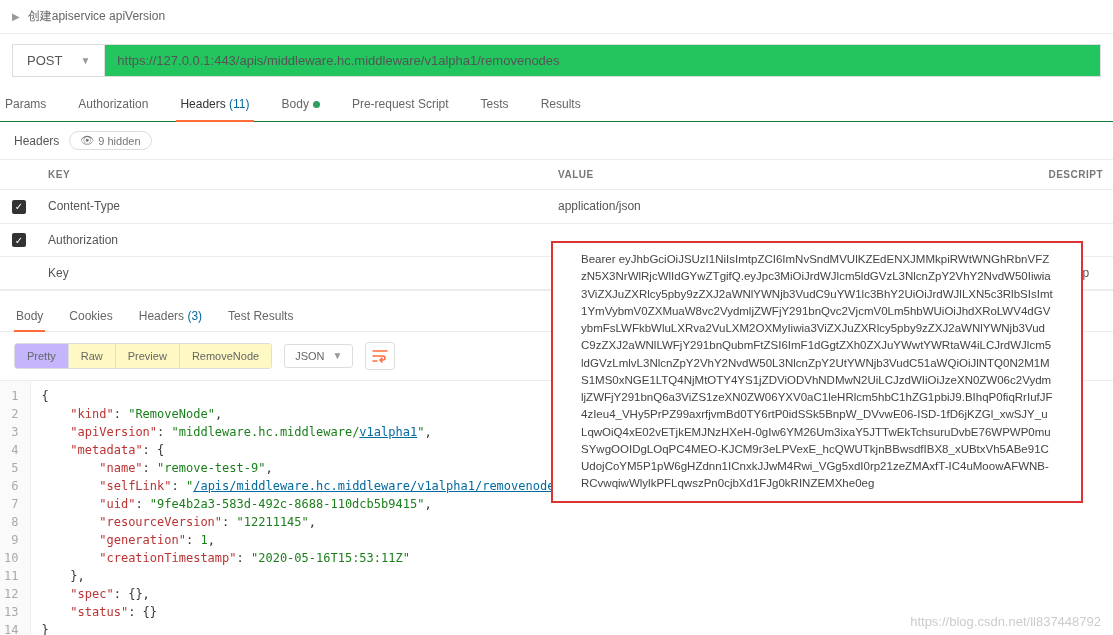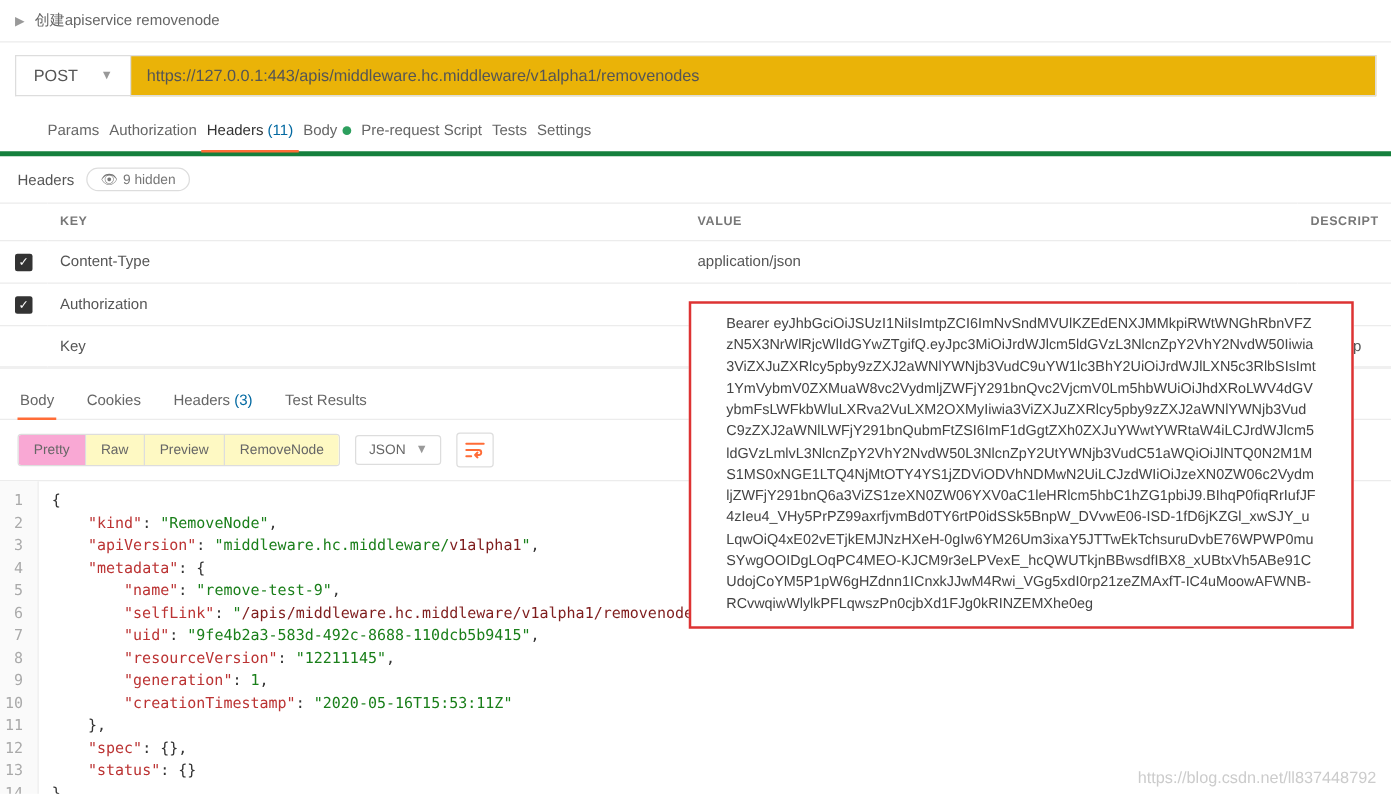--- a/index.html
+++ b/index.html
@@ -1,22 +1,22 @@
 <!DOCTYPE html>
 <html><head>
 <meta charset="utf-8">
 <style>
 * { box-sizing: border-box; margin: 0; padding: 0; }
 body { font-family: -apple-system, BlinkMacSystemFont, "Segoe UI", Arial, sans-serif; font-size: 12px; color: #333; background: #fff; width: 1113px; height: 635px; overflow: hidden; position: relative; }
 .top-bar { padding: 8px 12px; border-bottom: 1px solid #ececec; display: flex; align-items: center; gap: 8px; color: #666; }
 .caret { font-size: 10px; color: #999; }
 .req-row { padding: 10px 12px; display: flex; gap: 0; align-items: flex-start; }
 .method-box { border: 1px solid #ddd; border-right: none; padding: 8px 14px; display: flex; align-items: center; gap: 18px; color: #555; font-size: 13px; background: #fff; }
-.url-box { flex: 1; border: 1px solid #ddd; padding: 8px 12px; color: #555; font-size: 13px; background: #eab308; }
-.tabs { display: flex; padding: 0 34px; border-bottom: 4px solid #15803d; font-size: 12px; }
+.url-box { flex: 1; border: 1px solid #ddd; padding: 8px 12px; color: #555; font-size: 13px; background: #22c55e; }
+.tabs { display: flex; gap: 24px; padding: 0 1px; border-bottom: 1px solid #15803d; font-size: 12px; }
 .tab { padding: 10px 4px; color: #666; cursor: pointer; position: relative; }
 .tab.active { color: #333; }
 .tab.active::after { content: ""; position: absolute; left: 0; right: 0; bottom: -1px; height: 2px; background: #ff6c37; }
 .count { color: #0369a1; }
 .dot { display: inline-block; width: 7px; height: 7px; background: #2d9f5e; border-radius: 50%; margin-left: 4px; vertical-align: middle; }
 .headers-bar { display: flex; align-items: center; gap: 10px; padding: 9px 14px; color: #555; }
 .hidden-btn { border: 1px solid #ddd; border-radius: 10px; padding: 2px 10px; font-size: 11px; color: #777; display: flex; align-items: center; gap: 4px; background: #fff; }
 .eye { font-size: 11px; }
 .htable { width: 100%; border-collapse: collapse; font-size: 12px; padding-left: 40px; }
 .htable th { text-align: left; font-weight: 600; font-size: 10px; color: #777; letter-spacing: 0.5px; padding: 9px 10px; border-top: 1px solid #ececec; border-bottom: 1px solid #ececec; background: #fff; }
@@ -25,40 +25,40 @@
 .chk { width: 14px; height: 14px; background: #333; border-radius: 2px; display: inline-flex; align-items: center; justify-content: center; color: #fff; font-size: 10px; }
 .keycol { width: 510px; }
 .placeholder { color: #bbb; }
 .resp-tabs { display: flex; gap: 22px; padding: 10px 14px 0 14px; border-top: 1px solid #ececec; border-bottom: 1px solid #ececec; font-size: 12px; }
 .resp-tab { padding: 8px 2px; color: #666; cursor: pointer; position: relative; }
 .resp-tab.active::after { content: ""; position: absolute; left: 0; right: 0; bottom: -1px; height: 2px; background: #ff6c37; }
 .toolbar { display: flex; align-items: center; gap: 4px; padding: 10px 14px; border-bottom: 1px solid #ececec; }
 .tool-group { display: flex; border: 1px solid #ddd; border-radius: 3px; overflow: hidden; }
 .tool-btn { padding: 6px 12px; font-size: 11px; color: #666; background: #fef9c3; cursor: pointer; border-right: 1px solid #ddd; }
 .tool-btn:last-child { border-right: none; }
-.tool-btn.active { background: #f9a8d4; }
+.tool-btn.active { background: #c4b5fd; }
 .json-sel { display: flex; border: 1px solid #ddd; border-radius: 3px; padding: 5px 10px; font-size: 11px; color: #666; margin-left: 8px; gap: 8px; }
 .wrap-btn { width: 30px; height: 28px; border: 1px solid #ddd; border-radius: 3px; display: flex; align-items: center; justify-content: center; color: #ff6c37; margin-left: 8px; }
 .code-area { display: flex; font-family: Consolas, Monaco, monospace; font-size: 12px; line-height: 18px; }
 .gutter { background: #fafafa; color: #aaa; text-align: right; padding: 6px 8px 6px 0; border-right: 1px solid #eee; user-select: none; }
 .gutter div { padding: 0 4px; }
 .code { padding: 6px 10px; white-space: pre; color: #333; }
 .code .k { color: #b33; }
 .code .s { color: #1a7f1a; }
 .code .n { color: #1a7f1a; }
-.code .link { color: #7f1d1d; }
+.code .link { color: #0369a1; text-decoration: underline; }
 .overlay { position: absolute; border: 2px solid #d33; background: #fff; padding: 8px 28px; font-size: 11.5px; color: #444; line-height: 1.5; word-break: break-all; z-index: 50; }
 .watermark { position: absolute; right: 12px; bottom: 6px; color: #ccc; font-size: 13px; }
 </style>
 </head>
 <body>
 
 <div class="top-bar">
   <span class="caret">▶</span>
-  <span>创建apiservice removenode</span>
+  <span>创建apiservice apiVersion</span>
 </div>
 
 <div class="req-row">
   <div class="method-box">
     <span>POST</span>
     <span class="caret">▼</span>
   </div>
   <div class="url-box">https://127.0.0.1:443/apis/middleware.hc.middleware/v1alpha1/removenodes</div>
 </div>
 
@@ -67,21 +67,21 @@
   <div class="tab">Authorization</div>
   <div class="tab active">
     <span>Headers</span>
     <span class="count">(11)</span>
   </div>
   <div class="tab">
     <span>Body</span><span class="dot"></span>
   </div>
   <div class="tab">Pre-request Script</div>
   <div class="tab">Tests</div>
-  <div class="tab">Settings</div>
+  <div class="tab">Results</div>
 </div>
 
 <div class="headers-bar">
   <span>Headers</span>
   <span class="hidden-btn">
     <span class="eye">👁</span>
     <span>9 hidden</span>
   </span>
 </div>
 

